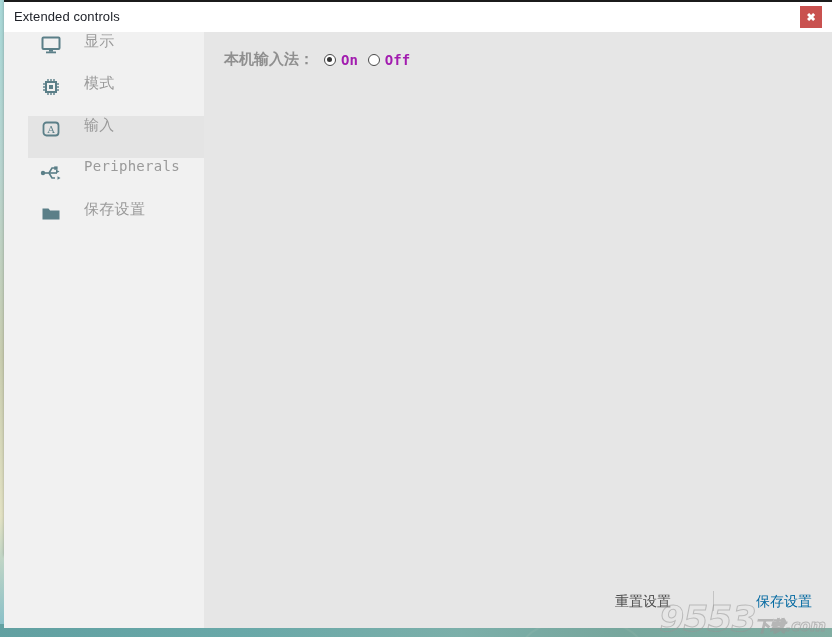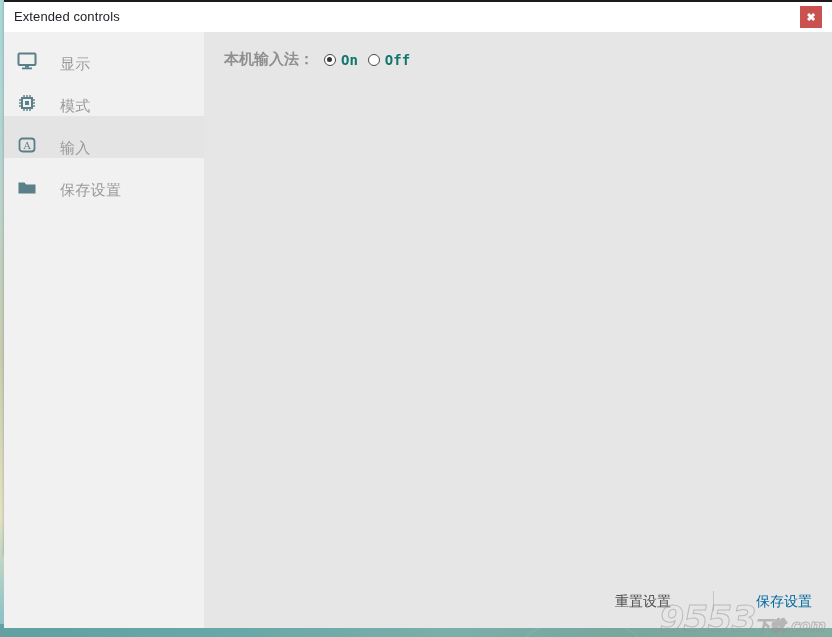--- a/index.html
+++ b/index.html
@@ -93,24 +93,25 @@
   }
   #sidebar {
     width: 200px;
     background: #f1f1f1;
     flex: 0 0 200px;
     position: relative;
   }
   .nav-item {
     height: 42px;
     display: flex;
-    align-items: flex-end;
+    align-items: flex-start;
     padding-left: 8px;
     cursor: pointer;
     box-sizing: border-box;
+    margin-left: 24px;
   }
   .nav-item.active {
     background: #e4e4e4;
   }
   .nav-icon {
     width: 30px;
     height: 26px;
     flex: 0 0 30px;
     display: flex;
     align-items: center;
@@ -170,21 +171,21 @@
     left: 2.2px;
     top: 2.2px;
     width: 5.2px;
     height: 5.2px;
     border-radius: 50%;
     background: #333333;
   }
   .radio-text {
     margin-left: 5px;
     font-size: 14px;
-    color: #0f766e;
+    color: #a21caf;
     font-family: "DejaVu Sans Mono", monospace;
   }
 
   
   #footer {
     position: absolute;
     right: 14px;
     bottom: 16px;
     display: flex;
     align-items: flex-start;
@@ -288,20 +289,36 @@
         <div class="nav-item active">
           <span class="nav-icon">
             <svg width="20" height="20" viewBox="0 0 20 20">
               <rect x="2.5" y="3.5" width="15" height="13" rx="3" fill="none" stroke="#5b7f88" stroke-width="1.8"></rect>
               <text x="10" y="14.3" font-size="10" font-family="DejaVu Serif, serif" fill="#5b7f88" text-anchor="middle">A</text>
             </svg>
           </span>
           <span class="nav-label">输入</span>
         </div>
 
+        <div class="nav-item">
+          <span class="nav-icon">
+            <svg width="22" height="20" viewBox="0 0 22 20">
+              <g stroke="#5b7f88" stroke-width="1.6" fill="none">
+                <line x1="3" y1="12" x2="17" y2="12"></line>
+                <polyline points="9,12 12,7 15,7"></polyline>
+                <polyline points="9,12 12,17 15,17"></polyline>
+              </g>
+              <circle cx="3" cy="12" r="2.2" fill="#5b7f88"></circle>
+              <rect x="14.2" y="5.4" width="3.4" height="3.4" fill="#5b7f88"></rect>
+              <polygon points="17.5,15.2 20.5,17 17.5,18.8" fill="#5b7f88"></polygon>
+              <polygon points="16,8.5 19.5,10.5 16,12.5" fill="#5b7f88"></polygon>
+            </svg>
+          </span>
+          <span class="nav-label mono">Peripherals</span>
+        </div>
 
         <div class="nav-item">
           <span class="nav-icon">
             <svg width="20" height="20" viewBox="0 0 20 20">
               <path d="M1.5 5.5 h6 l1.6 2 h9.4 v9 h-17 z" fill="#5b7f88"></path>
             </svg>
           </span>
           <span class="nav-label">保存设置</span>
         </div>
 

